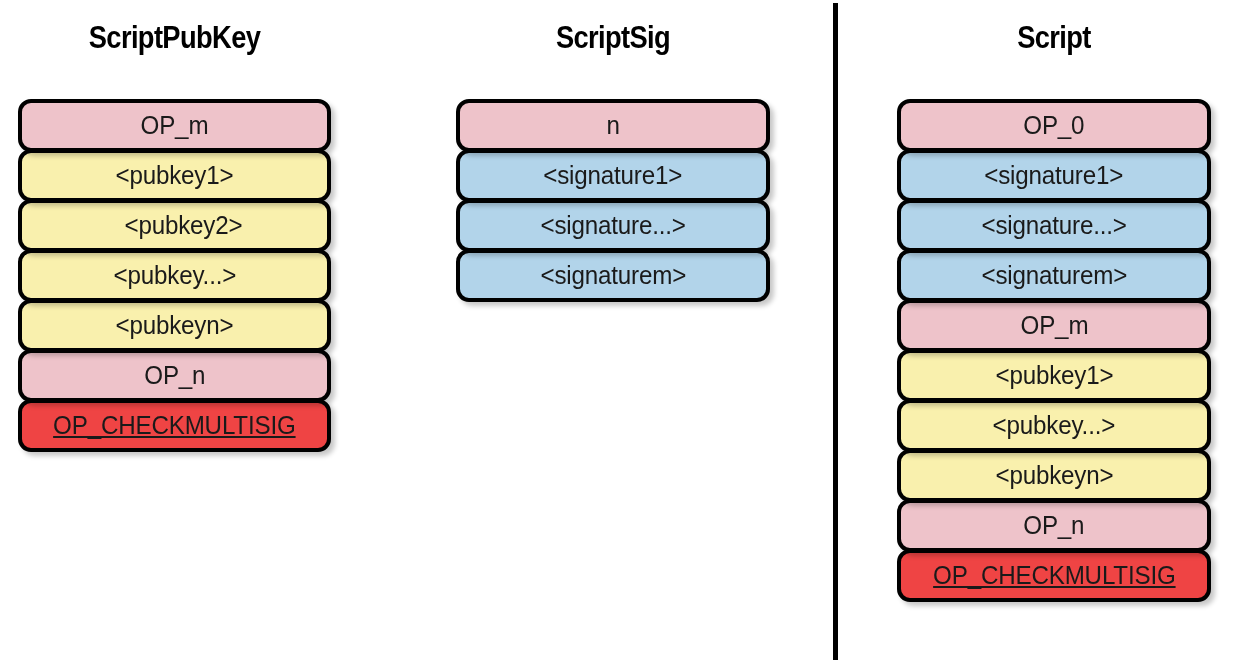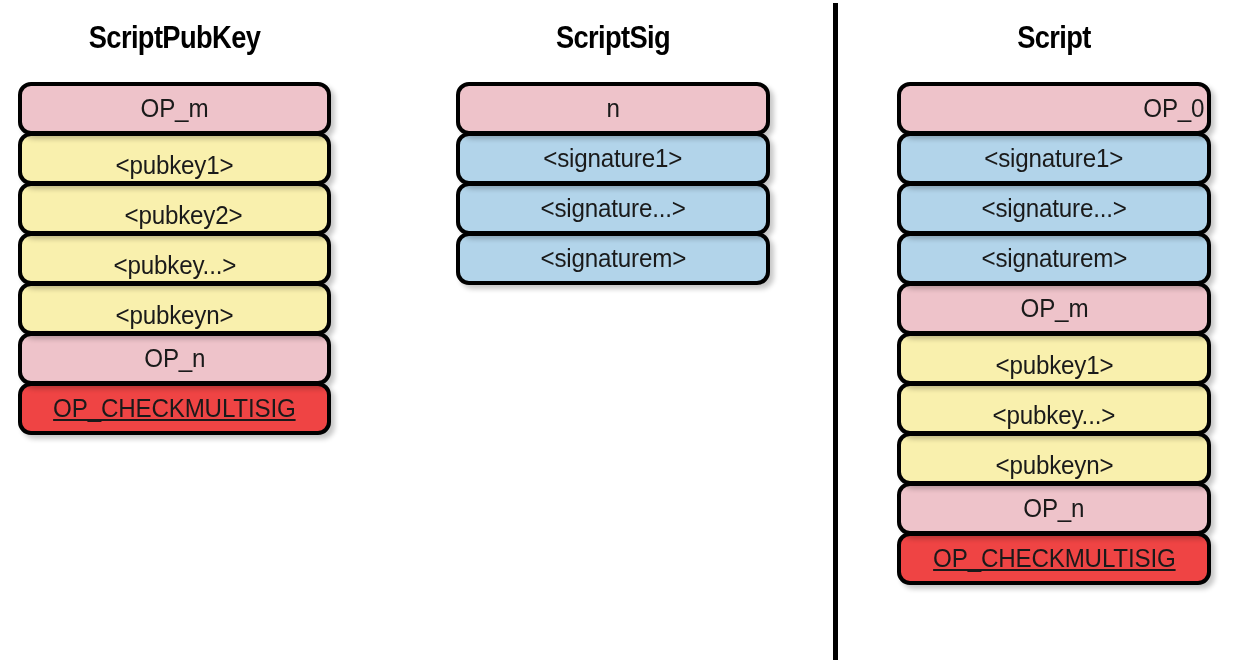--- a/index.html
+++ b/index.html
@@ -37,21 +37,21 @@
     position: absolute;
     top: 20px;
     line-height: 36px;
     transform: scaleX(0.88);
     transform-origin: center top;
     white-space: nowrap;
   }
 
   .stack {
     position: absolute;
-    top: 82px;
+    top: 99px;
     left: 0;
     width: 100%;
   }
 
   .op-box {
     position: relative;
     box-sizing: border-box;
     height: 53px;
     margin-top: -3px;
     border: 4px solid #000000;
@@ -69,21 +69,21 @@
   .op-box:first-child { margin-top: 0; }
 
   .op-box .op-label {
     transform: scaleX(0.93);
     transform-origin: center;
     display: inline-block;
   }
 
   
   .c-pink   { background: #eec3ca; }
-  .c-yellow { background: #f9f0ad; align-items: flex-end; }
+  .c-yellow { background: #f9f0ad; }
   .c-blue   { background: #b2d4ea; }
   .c-orange { background: #ef4444; text-decoration: underline; }
 
   .divider {
     position: absolute;
     left: 833px;
     top: 3px;
     width: 5px;
     height: 657px;
     background: #000000;
@@ -140,21 +140,21 @@
         </div>
         <div class="op-box c-blue" style="z-index: 96;">
           <span class="op-label">&lt;signaturem&gt;</span>
         </div>
       </div>
   </div>
 
   <div class="column" id="col-script">
     <div class="col-title">Script</div>
     <div class="stack">
-        <div class="op-box c-pink" style="z-index: 100; justify-content: flex-end;">
+        <div class="op-box c-pink" style="z-index: 100;">
           <span class="op-label">OP_0</span>
         </div>
         <div class="op-box c-blue" style="z-index: 99;">
           <span class="op-label">&lt;signature1&gt;</span>
         </div>
         <div class="op-box c-blue" style="z-index: 98;">
           <span class="op-label">&lt;signature...&gt;</span>
         </div>
         <div class="op-box c-blue" style="z-index: 97;">
           <span class="op-label">&lt;signaturem&gt;</span>

